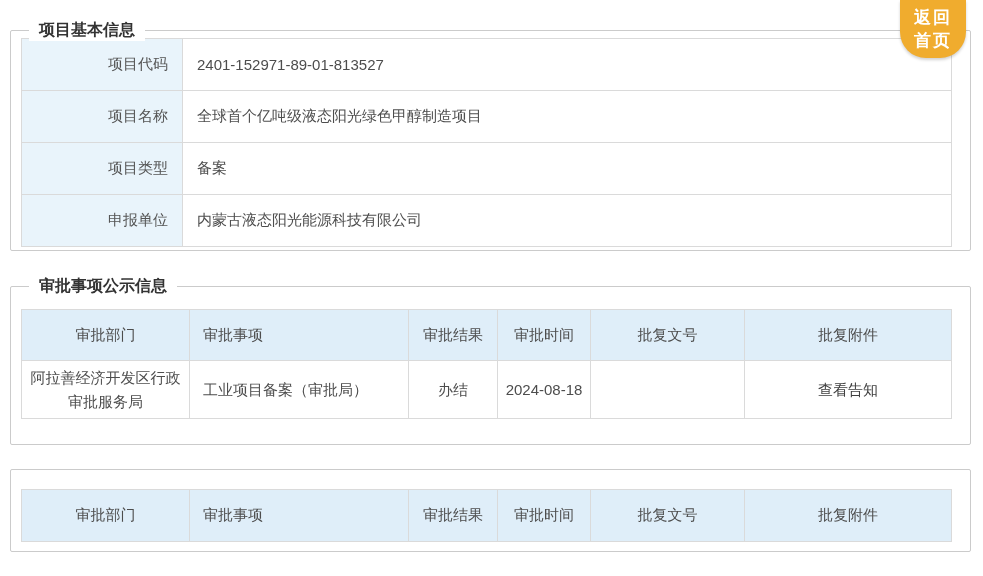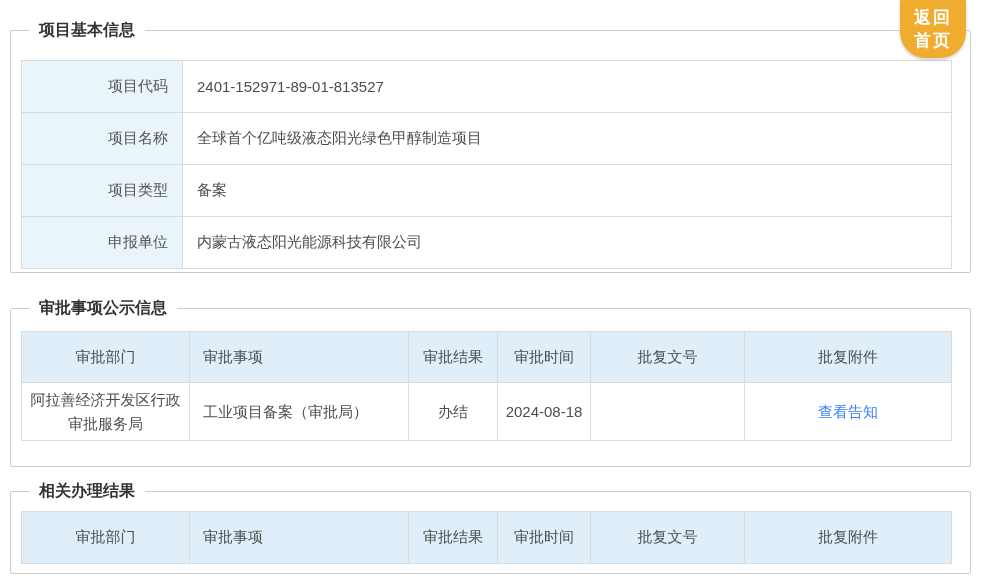--- a/index.html
+++ b/index.html
@@ -43,21 +43,21 @@
   .panel-title {
     position: absolute;
     top: -11px; left: 18px;
     background: #ffffff;
     padding: 0 10px;
     font-size: 16px;
     font-weight: bold;
     color: #333333;
     white-space: nowrap;
   }
-  .panel-1 { margin-top: 30px; padding: 29px 18px 3px 10px; }
+  .panel-1 { margin-top: 30px; padding: 7px 18px 3px 10px; }
   .panel-2 { margin-top: 35px; padding: 22px 18px 25px 10px; }
   .panel-3 { margin-top: 24px; padding: 19px 18px 9px 10px; }
 
   
   table {
     width: 100%;
     border-collapse: collapse;
     table-layout: fixed;
     border: 1px solid #cccccc;
     font-size: 15px;
@@ -97,21 +97,21 @@
   }
   .grid-table .al { text-align: left; padding-left: 13px; }
   .col-dept   { width: 168px; }
   .col-item   { width: 219px; }
   .col-result { width: 89px;  }
   .col-time   { width: 93px;  }
   .col-doc    { width: 154px; }
   .panel-3 .grid-table th { height: 52px; }
 
   .link-plain {
-    color: #3b82f6;
+    color: #404040;
     text-decoration: none;
     cursor: pointer;
   }
 </style>
 </head>
 <body>
 
 <div class="back-btn">
   <span>返回</span>
   <span>首页</span>
@@ -169,21 +169,20 @@
         <td>办结</td>
         <td>2024-08-18</td>
         <td></td>
         <td><a class="link-plain">查看告知</a></td>
       </tr>
     </tbody>
   </table>
 </section>
 
 <section class="panel panel-3">
-  <div class="panel-title">相关办理结果</div>
   <table class="grid-table">
     <colgroup>
       <col class="col-dept">
         <col class="col-item">
         <col class="col-result">
       <col class="col-time">
         <col class="col-doc">
         <col>
     </colgroup>
     <thead>

